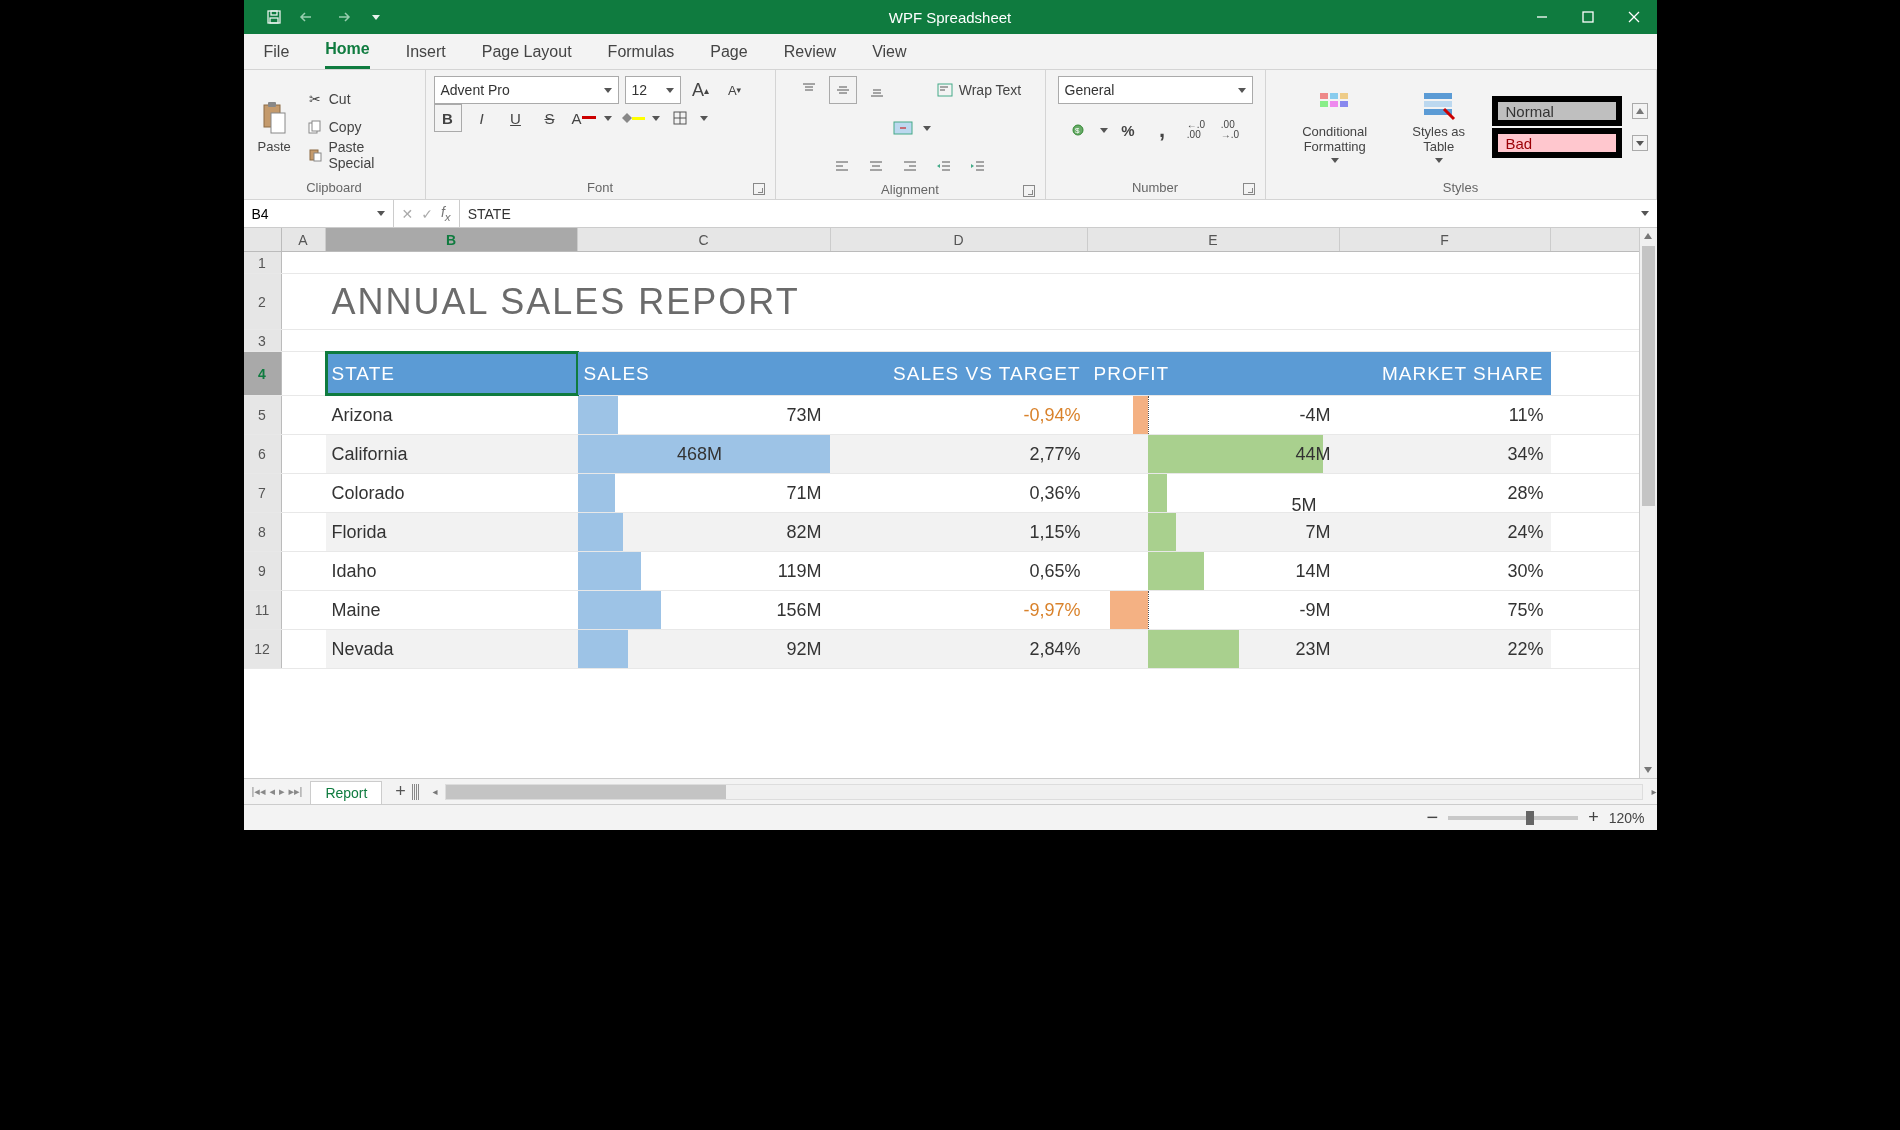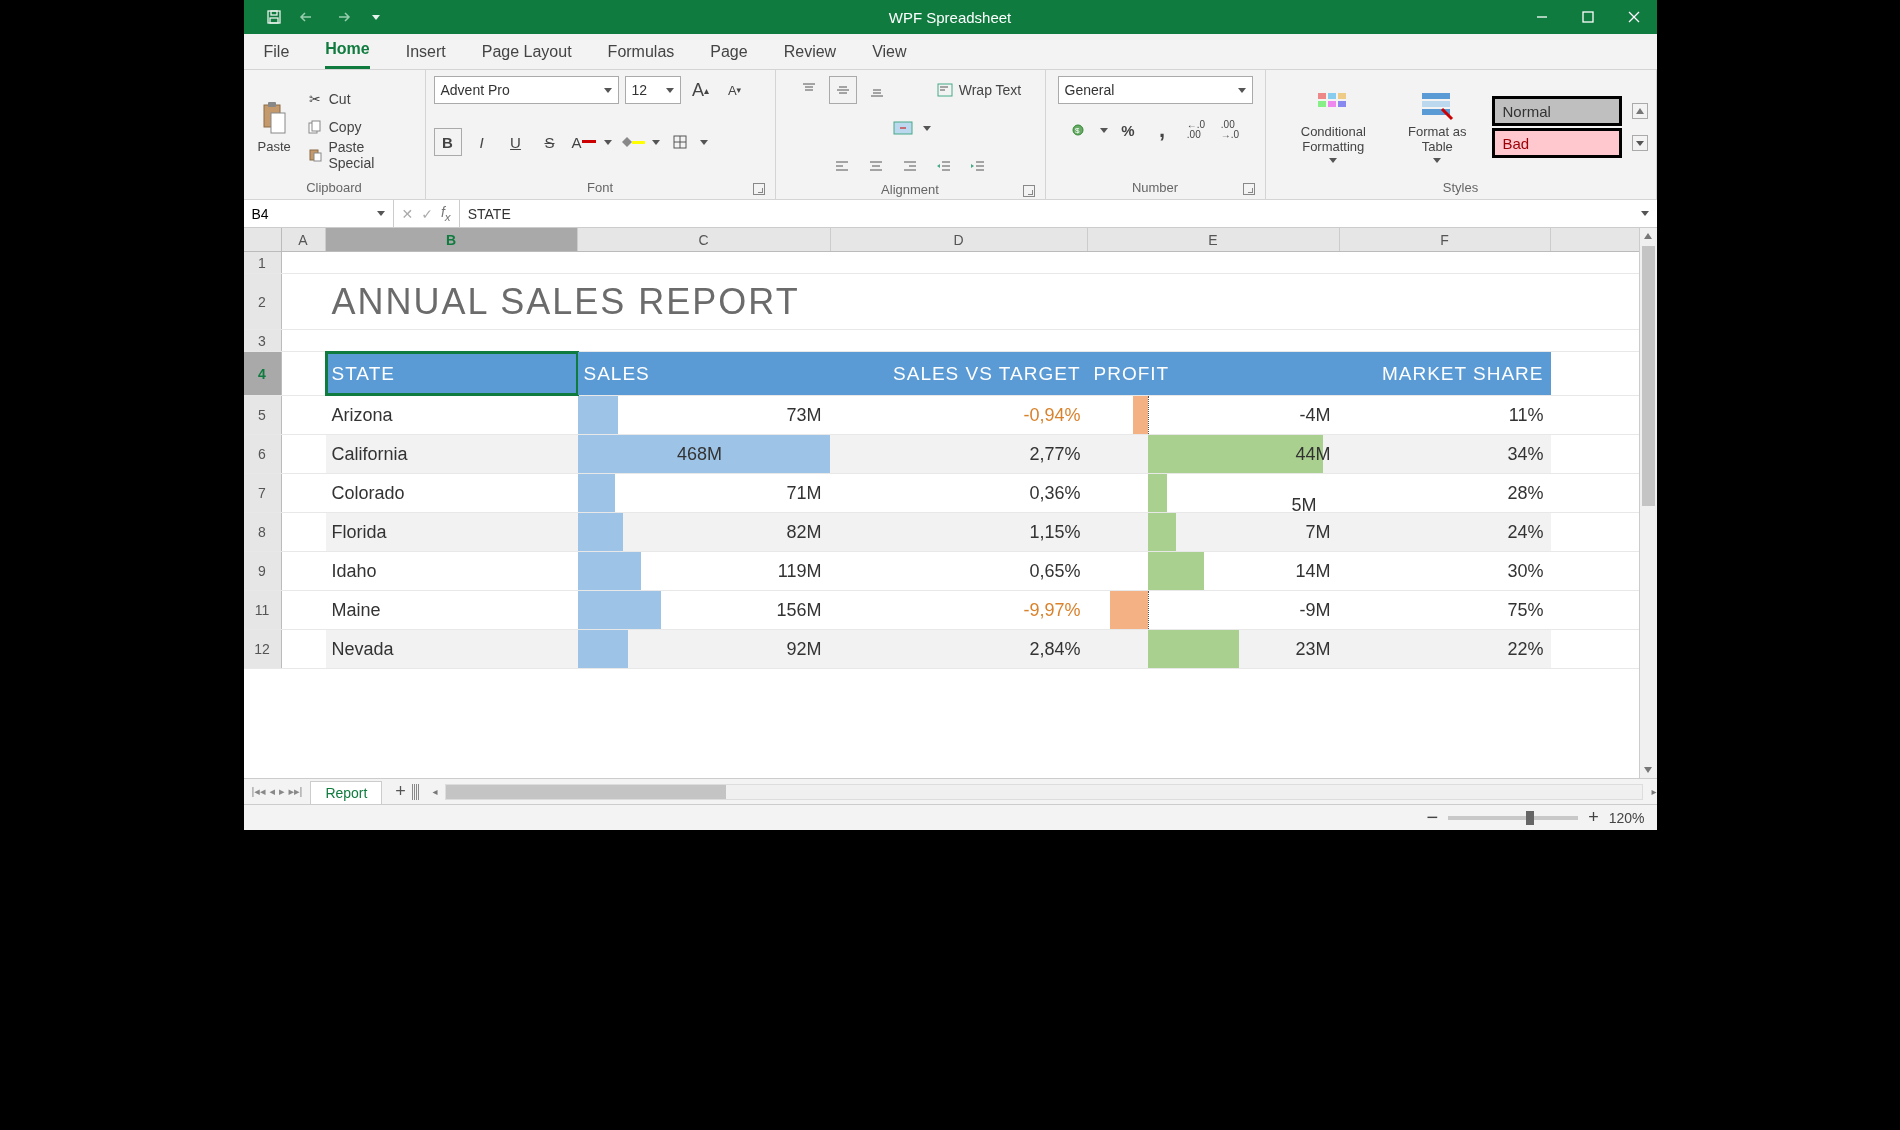--- a/index.html
+++ b/index.html
@@ -30,21 +30,21 @@
 .icon16 { width:16px; height:16px; display:inline-flex; align-items:center; justify-content:center; }
 .vstack { display:flex; flex-direction:column; gap:2px; }
 .hstack { display:flex; align-items:center; gap:6px; }
 
 .dropdown { background:#fff; border:1px solid #aaa; height:28px; display:flex; align-items:center; padding:0 6px; font-size:14px; color:#333; position:relative; }
 .dropdown .caret { margin-left:auto; }
 .caret { width:0; height:0; border-left:4px solid transparent; border-right:4px solid transparent; border-top:5px solid #555; display:inline-block; }
 
 .tool-btn { width:28px; height:28px; display:flex; align-items:center; justify-content:center; color:#444; font-size:15px; border:1px solid transparent; }
 
-.style-box { width:130px; height:30px; border:3px solid #000000; display:flex; align-items:center; padding:0 8px; font-size:15px; }
+.style-box { width:130px; height:30px; border:6px solid #000000; display:flex; align-items:center; padding:0 8px; font-size:15px; }
 .style-normal { background:#bfbfbf; color:#333; }
 .style-bad { background:#ffc7ce; color:#9c0006; }
 .style-caret-col { display:flex; flex-direction:column; gap:2px; margin-left:4px; }
 .style-caret-col .cbtn { width:16px; height:16px; border:1px solid #aaa; display:flex; align-items:center; justify-content:center; }
 
 .formula-bar { height:28px; background:#fff; border-bottom:1px solid #ccc; display:flex; align-items:center; }
 .name-box { width:150px; border-right:1px solid #ccc; height:100%; display:flex; align-items:center; padding:0 8px; font-size:14px; position:relative; }
 .name-box .caret { margin-left:auto; }
 .fb-btns { display:flex; align-items:center; gap:8px; padding:0 8px; color:#777; font-size:14px; border-right:1px solid #ccc; height:100%; }
 .fb-input { flex:1; padding:0 8px; font-size:14px; color:#333; }
@@ -191,21 +191,21 @@
                 </svg>
               </span>
               <span>Paste Special</span>
             </div>
         </div>
       </div>
       <div class="group-label">Clipboard</div>
     </div>
 
     <div class="group" style="width:350px">
-      <div class="group-body vstack" style="align-items:flex-start; gap:24px; width:100%">
+      <div class="group-body vstack" style="align-items:flex-start; gap:0; width:100%">
         <div class="hstack" style="width:100%">
           <div class="dropdown" style="width:185px">
               <span>Advent Pro</span>
               <span class="caret"></span>
             </div>
           <div class="dropdown" style="width:56px">
               <span>12</span>
               <span class="caret"></span>
             </div>
           <div class="tool-btn" style="font-size:18px">A<span style="font-size:10px;vertical-align:super">▴</span></div>
@@ -364,21 +364,21 @@
           <span style="text-align:center;font-size:13px;line-height:1.1">Conditional Formatting</span>
             <span class="caret"></span>
         </div>
         <div class="big-btn">
           <svg width="34" height="30">
               <rect x="2" y="2" width="28" height="6" fill="#5b9bd5"></rect>
               <rect x="2" y="10" width="28" height="6" fill="#bcd8ef"></rect>
               <rect x="2" y="18" width="28" height="6" fill="#5b9bd5"></rect>
               <path d="M22 18 L32 28" stroke="#c00" stroke-width="3"></path>
             </svg>
-          <span style="text-align:center;font-size:13px;line-height:1.1">Format as Table</span>
+          <span style="text-align:center;font-size:13px;line-height:1.1">Styles as Table</span>
             <span class="caret"></span>
         </div>
         <div class="vstack" style="margin-left:10px">
           <div class="hstack">
             <div class="style-box style-normal">
                 <span>Normal</span>
               </div>
             <div class="style-caret-col">
               <div class="cbtn">
                   <svg width="8" height="6">

